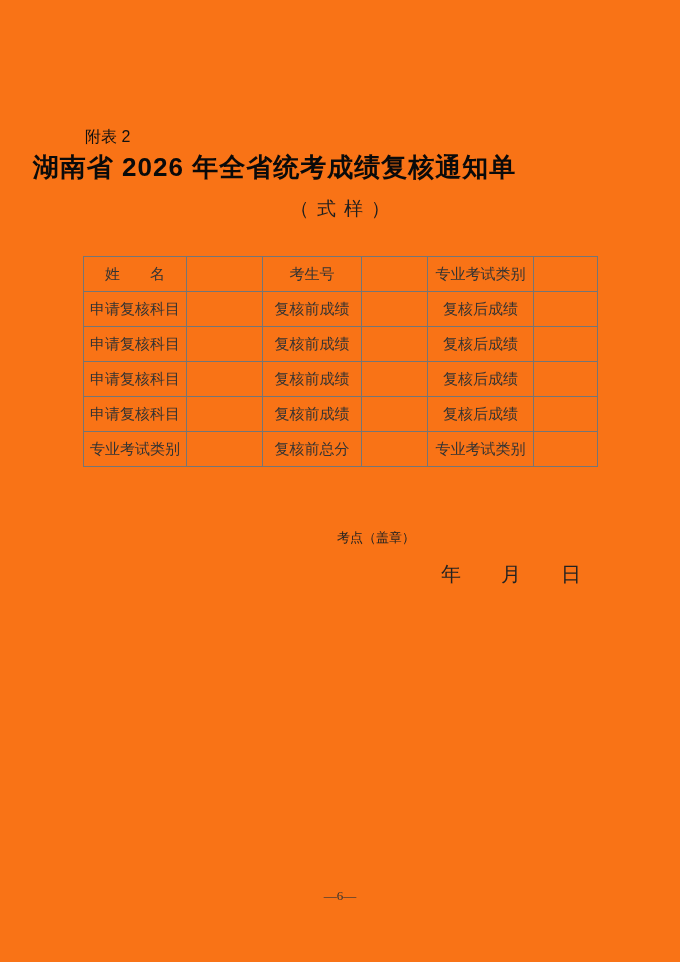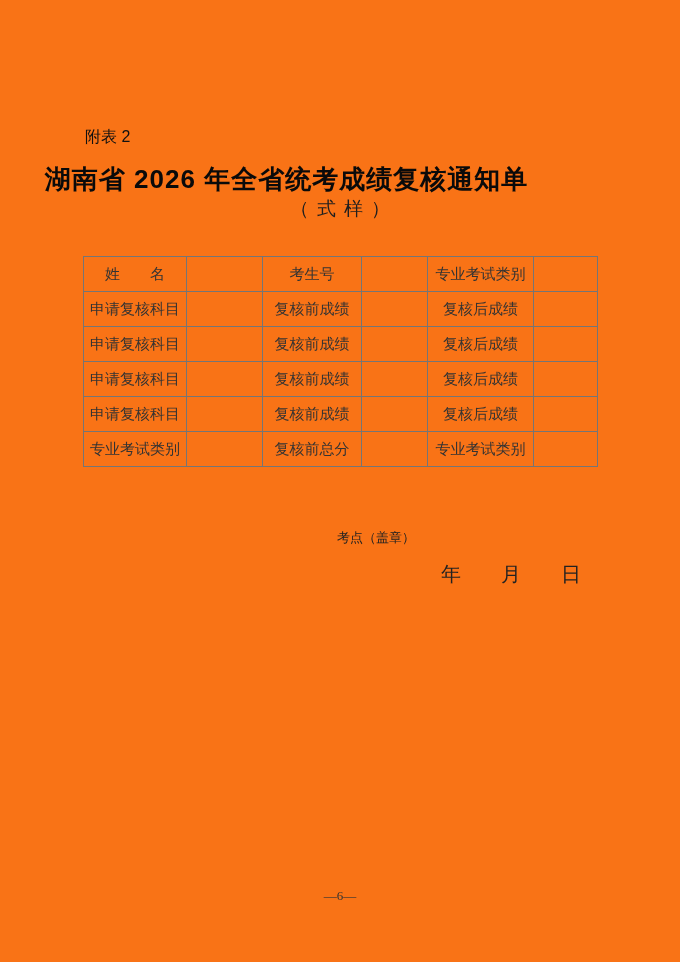--- a/index.html
+++ b/index.html
@@ -24,21 +24,21 @@
     font-size: 16px;
     font-weight: 500;
     color: #111111;
     white-space: pre;
   }
   .doc-title {
     position: absolute;
     left: 0;
     top: 150px;
     width: 549px;
-    margin: 12px;
+    margin: 0;
     text-align: center;
     font-family: "Liberation Sans", "DejaVu Sans", sans-serif;
     font-size: 26px;
     font-weight: 700;
     color: #0a0a0a;
     letter-spacing: 1px;
     white-space: pre;
   }
   .doc-subtitle {
     position: absolute;

